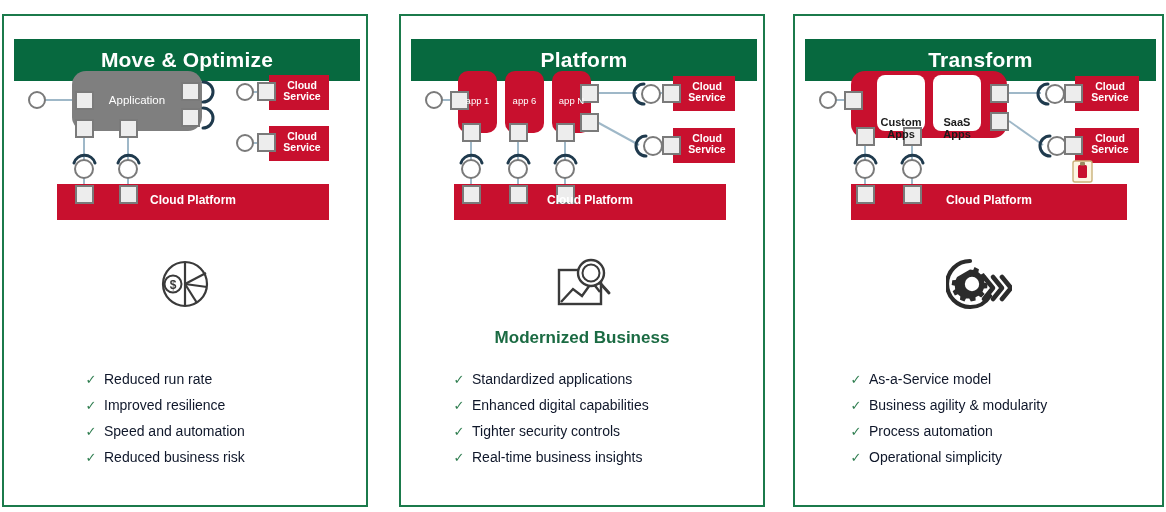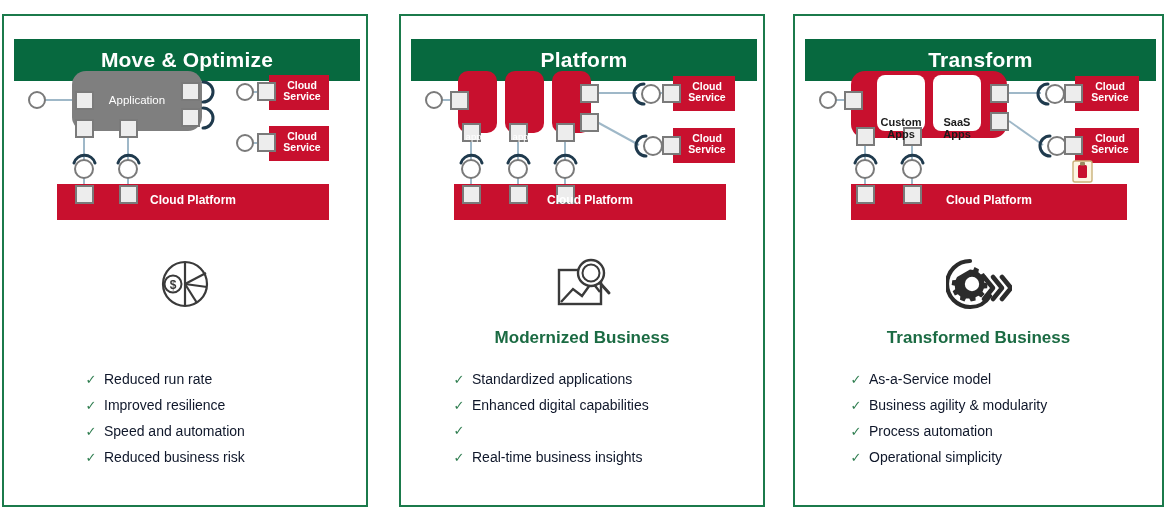--- a/index.html
+++ b/index.html
@@ -44,21 +44,21 @@
   .dtext{
     position:absolute;
     color:#ffffff;
     font-weight:bold;
     text-align:center;
     pointer-events:none;
     line-height:1.08;
   }
   .dtext.dark{color:#1a1a1a;margin-top:28px;}
   .lbl-app{font-size:11.5px;font-weight:normal;}
-  .lbl-appn{font-size:9.5px;font-weight:normal;margin-top:36px;}
+  .lbl-appn{font-size:9.5px;font-weight:normal;}
   .lbl-cloudsvc{font-size:10.5px;}
   .lbl-platform{font-size:12px;}
   .lbl-inner{font-size:11px;font-weight:bold;}
 
   
   .icon-wrap{
     position:absolute;
     left:0;right:0;top:238px;
     display:flex;justify-content:center;align-items:center;
     height:60px;
@@ -261,21 +261,21 @@
           <rect x="156" y="170" width="17" height="17"></rect>
           <rect x="180" y="69" width="17" height="17"></rect>
           <rect x="180" y="98" width="17" height="17"></rect>
           <rect x="262" y="69" width="17" height="17"></rect>
           <rect x="262" y="121" width="17" height="17"></rect>
         </g>
       </svg>
 
       <div class="dtext lbl-appn" style="left:57px;top:80px;width:39px;">app 1</div>
       <div class="dtext lbl-appn" style="left:104px;top:80px;width:39px;">app 6</div>
-      <div class="dtext lbl-appn" style="left:151px;top:80px;width:39px;padding-left:16px;">app N</div>
+      <div class="dtext lbl-appn" style="left:151px;top:80px;width:39px;">app N</div>
 
       <div class="dtext lbl-platform" style="left:53px;top:178px;width:272px;">Cloud Platform</div>
 
       <div class="dtext lbl-cloudsvc" style="left:280px;top:65px;width:52px;">
         <div>Cloud</div>
         <div>Service</div>
       </div>
       <div class="dtext lbl-cloudsvc" style="left:280px;top:117px;width:52px;">
         <div>Cloud</div>
         <div>Service</div>
@@ -298,20 +298,21 @@
       <div class="bullet-row">
         <span class="tick">✓</span>
         <span class="btext">Standardized applications</span>
       </div>
       <div class="bullet-row">
         <span class="tick">✓</span>
         <span class="btext">Enhanced digital capabilities</span>
       </div>
       <div class="bullet-row">
         <span class="tick">✓</span>
+        <span class="btext">Tighter security controls</span>
       </div>
       <div class="bullet-row">
         <span class="tick">✓</span>
         <span class="btext">Real-time business insights</span>
       </div>
     </div>
   </div>
 
   <div class="panel" style="left:793px;width:371px;">
 
@@ -403,21 +404,20 @@
         <path d="M24 12.5 l3.2 .55 1.35 -3 4.4 2.1 -.6 3.2 2.6 2.1 2.95 -1.4 2.4 4.25 -2.4 2.15 .5 3.3 3.2 .75 -.45 4.85 -3.3 .25 -1.35 3.05 2.2 2.45 -3.5 3.35 -2.75 -1.8 -2.95 1.5 .15 3.3 -4.8 1.05 -1.6 -2.9 -3.3 -.05 -1.5 2.95 -4.5 -1.85 .4 -3.25 -2.5 -2.15 -3 1.35 -2.2 -4.35 2.5 -2.1 -.35 -3.3 -3.15 -.9 .65 -4.8 3.3 -.1 1.45 -3z" fill="#2b2b2b"></path>
         <circle cx="26" cy="27" r="7.2" fill="#ffffff"></circle>
         <g fill="none" stroke="#2b2b2b" stroke-width="4.6" stroke-linecap="round" stroke-linejoin="round">
           <polyline points="38,20 47,31 38,42"></polyline>
           <polyline points="47,20 56,31 47,42"></polyline>
           <polyline points="56,20 65,31 56,42"></polyline>
         </g>
       </svg>
     </div>
 
-    <div class="outcome">Transformed Business</div>
 
     <div class="bullets" style="padding-left:48px;">
       <div class="bullet-row">
         <span class="tick">✓</span>
         <span class="btext">As-a-Service model</span>
       </div>
       <div class="bullet-row">
         <span class="tick">✓</span>
         <span class="btext">Business agility &amp; modularity</span>
       </div>

